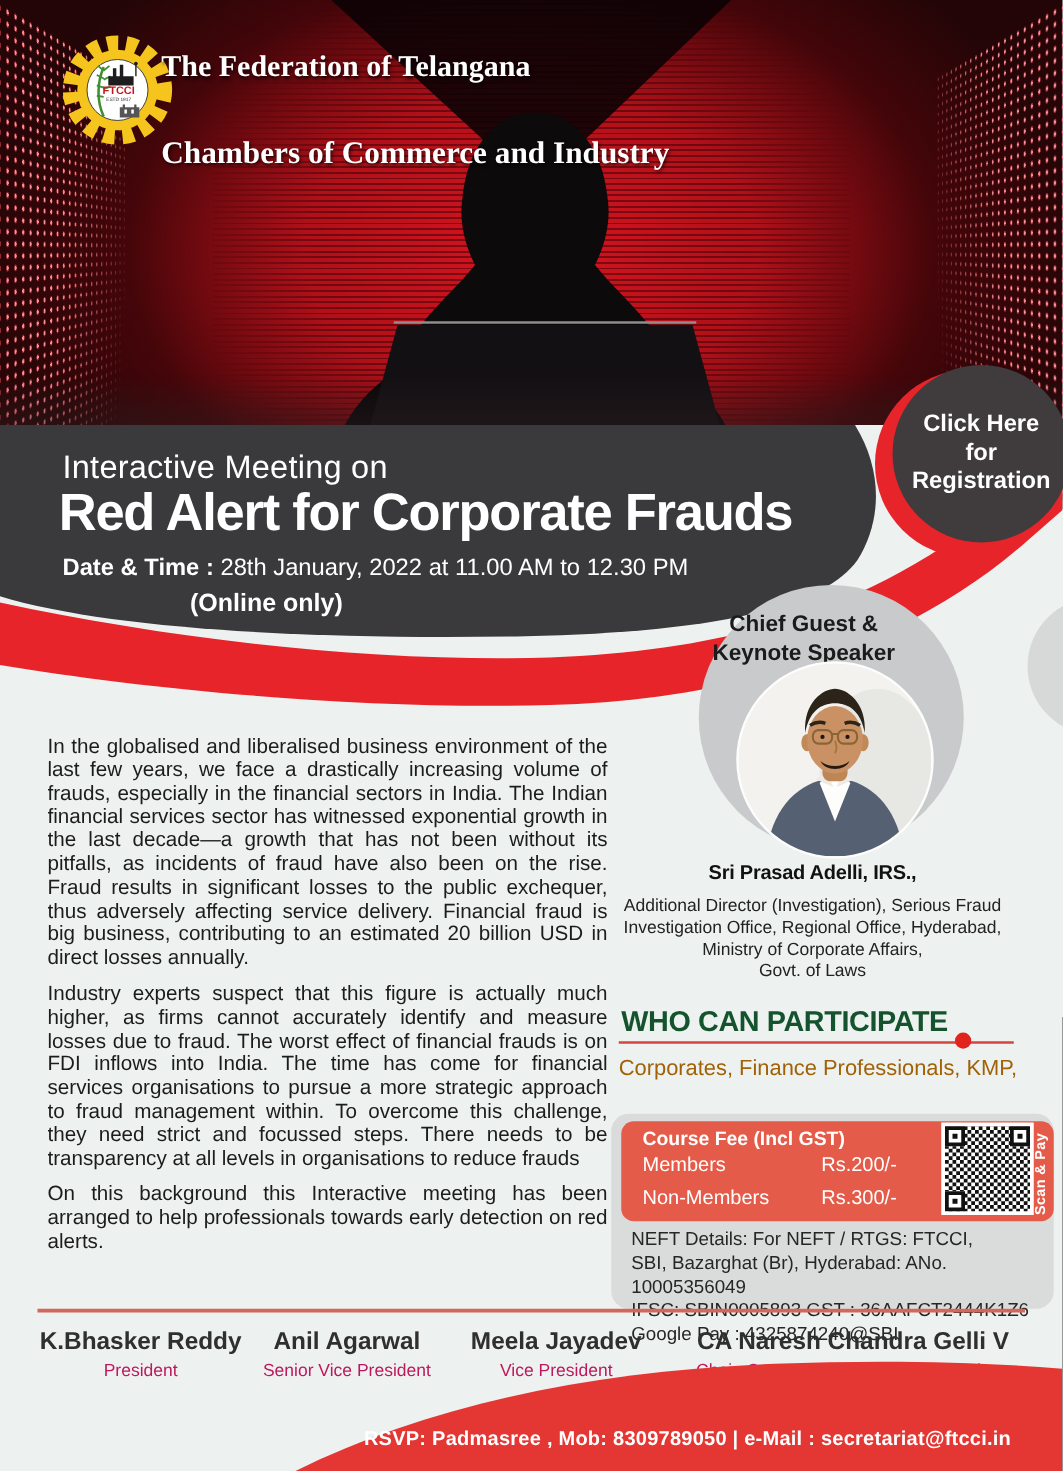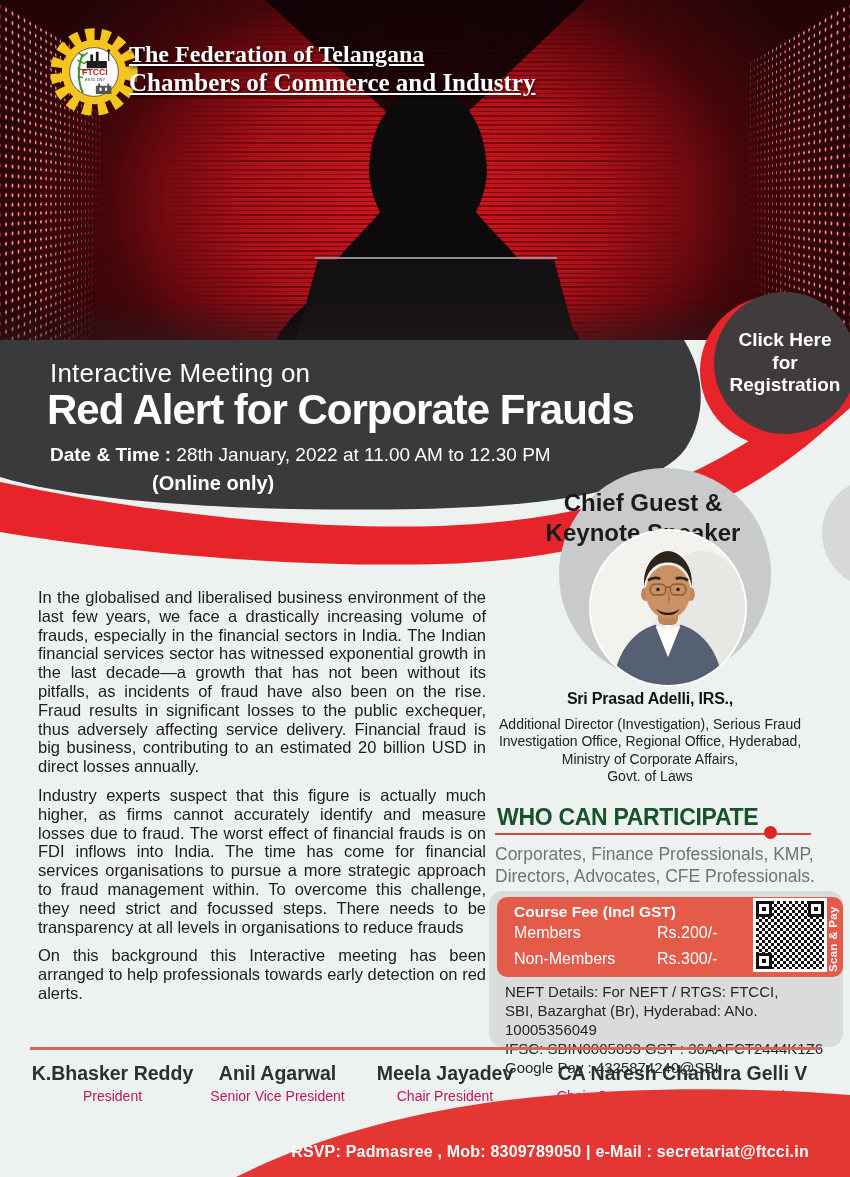--- a/index.html
+++ b/index.html
@@ -26,56 +26,56 @@
     background:repeating-linear-gradient(0deg, rgba(30,0,4,.45) 0 1.5px, rgba(0,0,0,0) 1.5px 4.5px);
     -webkit-mask-image:radial-gradient(ellipse 55% 60% at 50% 50%,#000 60%,transparent 100%);
     mask-image:radial-gradient(ellipse 55% 60% at 50% 50%,#000 60%,transparent 100%);}
   .hero-figure{position:absolute;left:0;top:0;}
   .hero-fade{position:absolute;left:0;top:300px;width:850px;height:100px;
     background:linear-gradient(rgba(32,8,10,0) 0%, rgba(42,30,32,.8) 70%, #3a393b 100%);}
   
   .logo{position:absolute;left:48px;top:26px;width:92px;height:92px;}
   .orgname{position:absolute;left:129px;top:40px;color:#fff;
     font-family:"Liberation Serif",serif;font-weight:600;line-height:1.18;
-    text-shadow:1px 2px 3px rgba(0,0,0,.7);text-decoration:underline;}
+    text-shadow:1px 2px 3px rgba(0,0,0,.7);}
   .orgname .l1{font-size:24px;}
-  .orgname .l2{font-size:25px;}
+  .orgname .l2{font-size:25px;margin-top:40px;}
   
   .midsvg{position:absolute;left:0;top:340px;width:850px;height:250px;}
   
   .badge-ring{position:absolute;left:700px;top:296px;width:150px;height:150px;border-radius:50%;background:#e8242b;}
   .badge{position:absolute;left:714px;top:292px;width:142px;height:142px;border-radius:50%;
     background:#403c3e;color:#fff;font-weight:700;font-size:19px;line-height:1.18;
     display:flex;flex-direction:column;align-items:center;justify-content:center;text-align:center;cursor:pointer;}
   
   .kicker{position:absolute;left:50px;top:358px;color:#fff;font-size:26px;font-weight:400;letter-spacing:.2px;}
   .title{position:absolute;left:47px;top:386px;color:#fff;font-size:42px;font-weight:700;letter-spacing:-1px;}
   .dateline{position:absolute;left:50px;top:444px;color:#fff;font-size:19px;}
   .dateline b{font-weight:700;}
   .mode{position:absolute;left:152px;top:472px;color:#fff;font-size:20px;font-weight:700;}
   
   .gray-circle{position:absolute;left:559px;top:468px;width:212px;height:212px;border-radius:50%;background:#c9cacb;}
   .edge-circle{position:absolute;left:822px;top:478px;width:110px;height:110px;border-radius:50%;background:#d7d8d8;}
   .chief{position:absolute;left:545px;top:488px;width:196px;text-align:center;
-    color:#1b1b1b;font-size:24px;font-weight:700;line-height:1.25;}
+    color:#1b1b1b;font-size:18px;font-weight:700;line-height:1.25;}
   .photo{position:absolute;left:589px;top:529px;width:158px;height:158px;border-radius:50%;
     background:#f4f3f0;border:2px solid #fdfdfd;overflow:hidden;box-sizing:border-box;}
   .speaker-name{position:absolute;left:490px;top:690px;width:320px;text-align:center;
     font-size:16px;font-weight:700;color:#111;letter-spacing:-.2px;}
   .speaker-details{position:absolute;left:483px;top:716px;width:334px;text-align:center;
     font-size:14px;color:#222;line-height:1.24;}
   
   .bodytext{position:absolute;left:38px;top:588px;width:448px;
     font-size:16.5px;line-height:1.14;color:#1c1c1c;text-align:justify;}
   .bodytext p{margin:0 0 10px 0;}
   
   .part-head{position:absolute;left:497px;top:804px;font-size:23px;font-weight:700;color:#14532d;letter-spacing:-.3px;}
   .part-line{position:absolute;left:495px;top:833px;width:316px;height:2px;background:#d5453e;}
   .part-dot{position:absolute;left:764px;top:826px;width:13px;height:13px;border-radius:50%;background:#e0251f;}
-  .part-text{position:absolute;left:495px;top:843px;width:350px;font-size:17.5px;color:#737373;line-height:1.26;}
+  .part-text{position:absolute;left:495px;top:843px;width:350px;font-size:17.5px;color:#a16207;line-height:1.26;}
   
   .feebox{position:absolute;left:489px;top:891px;width:354px;height:156px;background:#dadcdc;border-radius:14px;}
   .feeinner{position:absolute;left:497px;top:897px;width:346px;height:80px;background:#e55b49;border-radius:10px;}
   .fee-head{position:absolute;left:514px;top:903px;color:#fff;font-size:15.5px;font-weight:700;}
   .fee-row{position:absolute;color:#fff;font-size:16px;}
   .fee-row .val{position:absolute;left:143px;top:0;}
   .qr{position:absolute;left:753px;top:898px;width:74px;height:74px;background:#fff;padding:3px;box-sizing:border-box;}
   .qr-inner{position:relative;width:100%;height:100%;
     background:repeating-conic-gradient(#111 0 25%, #fff 0 50%) 0 0/6px 6px;}
   .finder{position:absolute;width:16px;height:16px;background:#fff;border:3px solid #111;box-sizing:border-box;}
@@ -198,21 +198,20 @@
     <p>In the globalised and liberalised business environment of the last few years, we face a drastically increasing volume of frauds, especially in the financial sectors in India. The Indian financial services sector has witnessed exponential growth in the last decade—a growth that has not been without its pitfalls, as incidents of fraud have also been on the rise. Fraud results in significant losses to the public exchequer, thus adversely affecting service delivery. Financial fraud is big business, contributing to an estimated 20 billion USD in direct losses annually.</p>
     <p>Industry experts suspect that this figure is actually much higher, as firms cannot accurately identify and measure losses due to fraud. The worst effect of financial frauds is on FDI inflows into India. The time has come for financial services organisations to pursue a more strategic approach to fraud management within. To overcome this challenge, they need strict and focussed steps. There needs to be transparency at all levels in organisations to reduce frauds</p>
     <p>On this background this Interactive meeting has been arranged to help professionals towards early detection on red alerts.</p>
   </div>
 
   <div class="part-head">WHO CAN PARTICIPATE</div>
   <div class="part-line"></div>
   <div class="part-dot"></div>
   <div class="part-text">
     <div>Corporates, Finance Professionals, KMP,</div>
-    <div>Directors, Advocates, CFE Professionals.</div>
   </div>
 
   <div class="feebox"></div>
   <div class="feeinner"></div>
   <div class="fee-head">Course Fee (Incl GST)</div>
   <div class="fee-row" style="left:514px;top:924px;width:230px;">
     <span>Members</span>
     <span class="val">Rs.200/-</span>
   </div>
   <div class="fee-row" style="left:514px;top:950px;width:230px;">
@@ -238,21 +237,21 @@
   <div class="official o1">
     <div class="nm">K.Bhasker Reddy</div>
     <div class="tt">President</div>
   </div>
   <div class="official o2">
     <div class="nm">Anil Agarwal</div>
     <div class="tt">Senior Vice President</div>
   </div>
   <div class="official o3">
     <div class="nm">Meela Jayadev</div>
-    <div class="tt">Chair President</div>
+    <div class="tt">Vice President</div>
   </div>
   <div class="official o4">
     <div class="nm">CA Naresh Chandra Gelli V</div>
     <div class="tt">Chair, Corporate Laws &amp; IBC Committee</div>
   </div>
 
   <svg class="bandsvg" viewBox="0 0 850 92">
     <path d="M236,92 C340,40 470,12 620,6 C700,3 780,4 850,10 L850,92 Z" fill="#e43734"></path>
   </svg>
   <div class="rsvp">RSVP: Padmasree , Mob: 8309789050  |  e-Mail : secretariat@ftcci.in</div>

